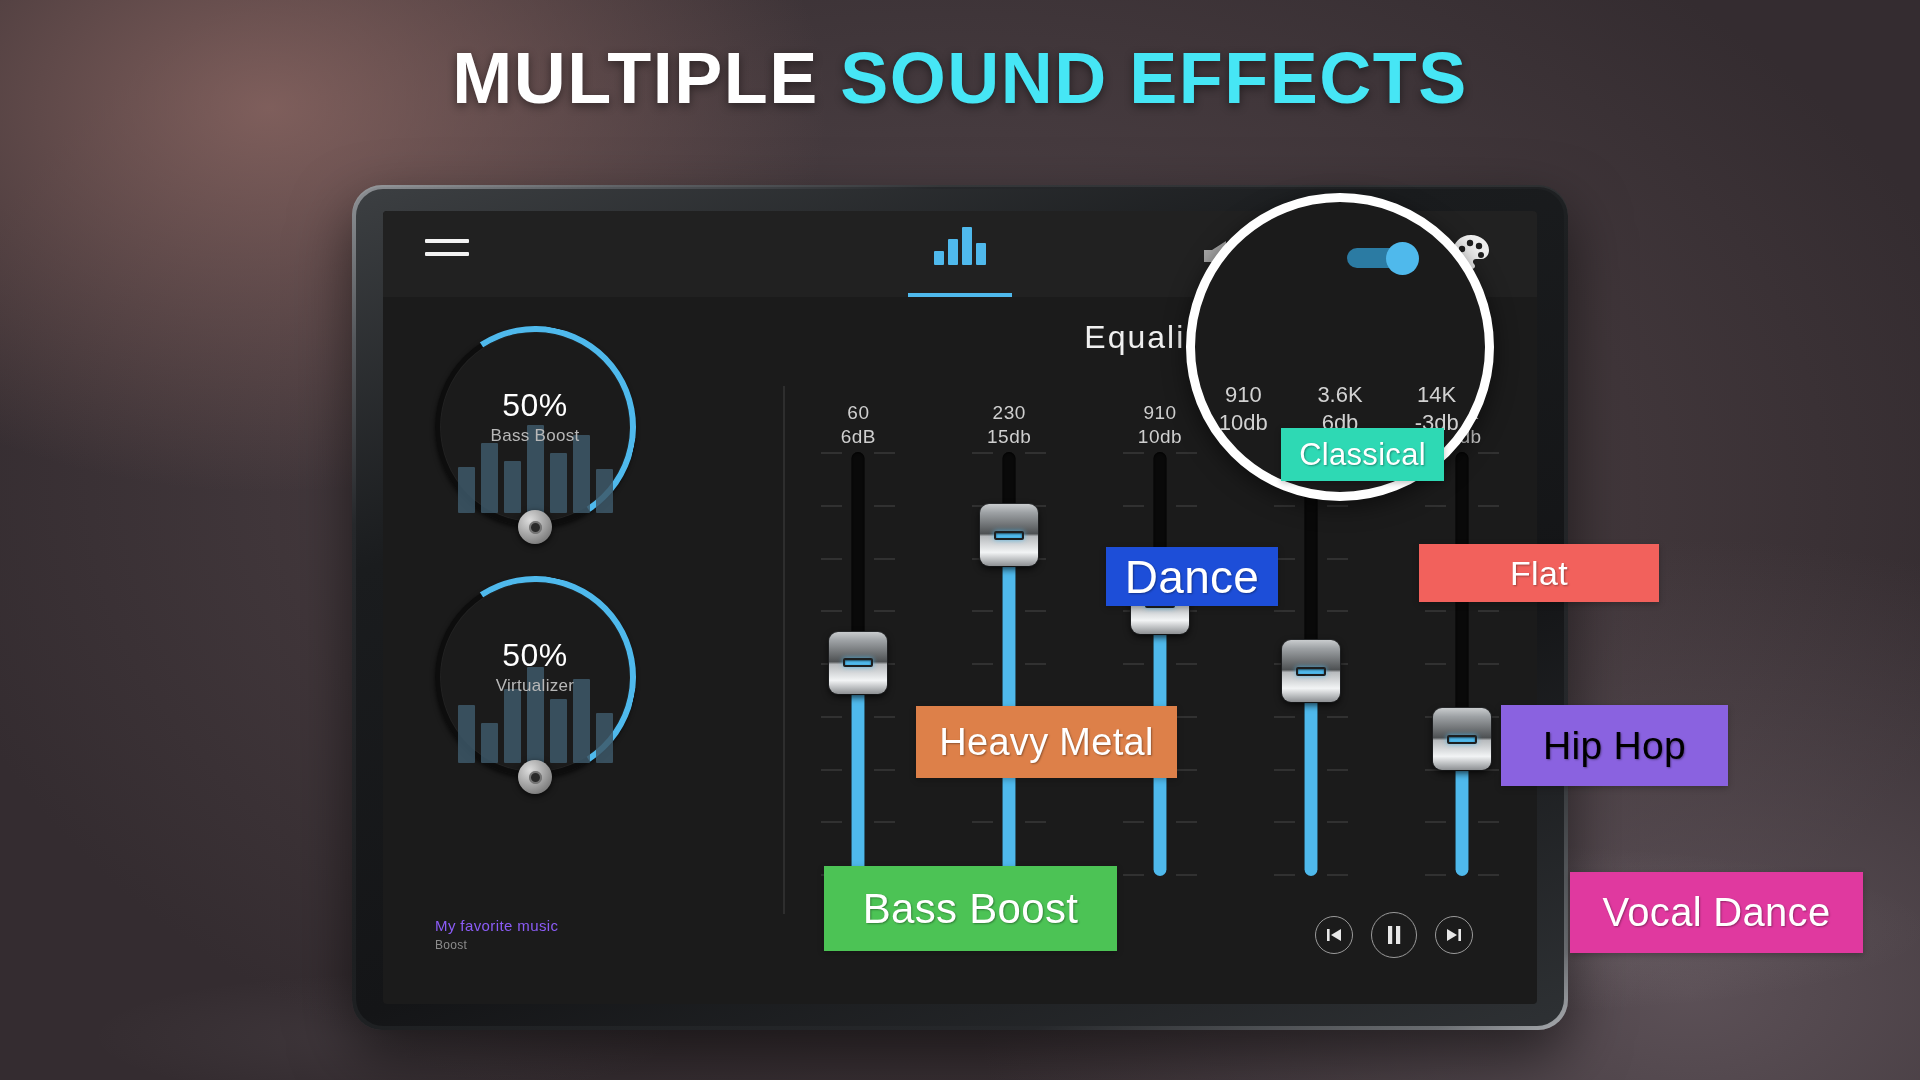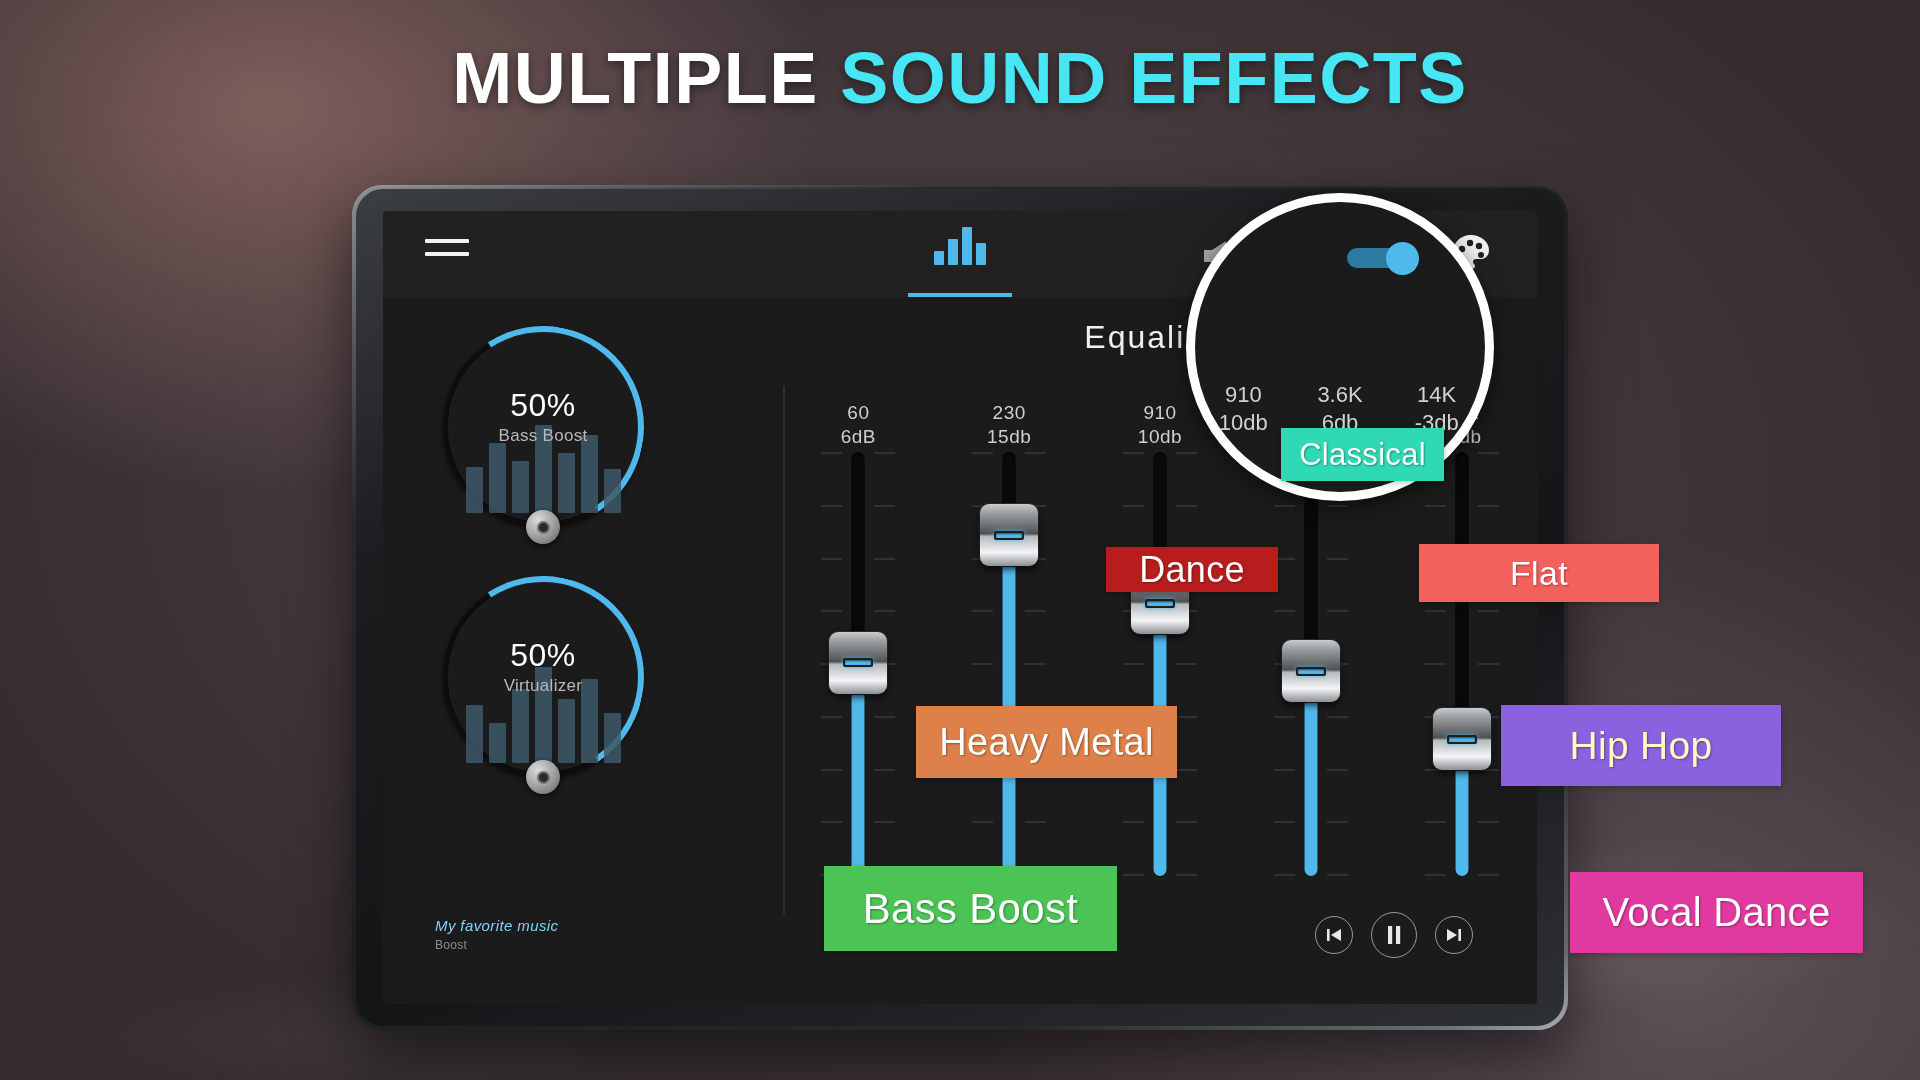--- a/index.html
+++ b/index.html
@@ -109,21 +109,21 @@
   #palette-icon{
     position:absolute; right:46px; top:22px;
     width:40px; height:38px; cursor:pointer;
   }
 
   
   #leftpanel{
     position:absolute; left:0; top:86px; width:400px; bottom:0;
   }
   .knob{
-    position:absolute; left:60px;
+    position:absolute; left:52px;
     width:200px; height:200px;
   }
   .knob .ring{
     position:absolute; inset:0; border-radius:50%;
     border:5px solid #0d0d0d;
     box-shadow:0 2px 5px rgba(0,0,0,.7), 0 0 0 1px rgba(255,255,255,.03) inset;
   }
   .knob .arc{
     position:absolute; inset:-1px; border-radius:50%;
     border:6px solid transparent;
@@ -154,21 +154,21 @@
   }
   .knob .thumb i{
     width:13px; height:13px; border-radius:50%;
     background:#2a2a2a; display:block;
     box-shadow:0 0 0 2px rgba(255,255,255,.35) inset;
   }
 
   #nowplaying{
     position:absolute; left:52px; bottom:52px;
   }
-  #nowplaying .np-title{ font-size:15px; color:#7dd3fc; letter-spacing:.4px;font-style:italic; }
+  #nowplaying .np-title{ font-size:15px; color:#8b5cf6; letter-spacing:.4px; }
   #nowplaying .np-artist{ font-size:12px; color:#8c8c8c; margin-top:4px; letter-spacing:.3px; }
 
   #divider{
     position:absolute; left:400px; top:175px; bottom:90px; width:2px;
     background:#2e2e2e;
   }
 
   
   #eqtitle{
     position:absolute; left:400px; right:0; top:108px;
@@ -559,18 +559,18 @@
       <div class="g">6db</div>
     </div>
     <div class="mb">
       <div class="f">14K</div>
       <div class="g">-3db</div>
     </div>
   </div>
 </div>
 
 <div class="chip" id="chip-classical" style="left: 1281px; top: 428px; width: 163px; height: 53px; font-size: 31px; background: rgb(46, 217, 180); color: rgb(255, 255, 255);">Classical</div>
-<div class="chip" id="chip-dance" style="left: 1106px; top: 547px; width: 172px; height: 45px; font-size: 36px; background: #b91c1c; color: rgb(255, 255, 255);">Dance</div>
+<div class="chip" id="chip-dance" style="left: 1106px; top: 547px; width: 172px; height: 59px; font-size: 46px; background: #1d4ed8; color: rgb(255, 255, 255);">Dance</div>
 <div class="chip" id="chip-flat" style="left: 1419px; top: 544px; width: 240px; height: 58px; font-size: 34px; background: rgb(242, 97, 92); color: rgb(255, 255, 255);">Flat</div>
 <div class="chip" id="chip-heavymetal" style="left: 916px; top: 706px; width: 261px; height: 72px; font-size: 38px; background: rgb(221, 128, 73); color: rgb(255, 255, 255);">Heavy Metal</div>
-<div class="chip" id="chip-hiphop" style="left: 1501px; top: 705px; width: 280px; height: 81px; font-size: 39px; background: rgb(138, 98, 224); color: #fef9c3;">Hip Hop</div>
+<div class="chip" id="chip-hiphop" style="left: 1501px; top: 705px; width: 227px; height: 81px; font-size: 39px; background: rgb(138, 98, 224); color: #000000;">Hip Hop</div>
 <div class="chip" id="chip-bassboost" style="left: 824px; top: 866px; width: 293px; height: 85px; font-size: 42px; background: rgb(76, 195, 85); color: rgb(255, 255, 255);">Bass Boost</div>
 <div class="chip" id="chip-vocalboost" style="left: 1570px; top: 872px; width: 293px; height: 81px; font-size: 40px; background: rgb(224, 57, 159); color: rgb(255, 255, 255);">Vocal Dance</div>
 
 </body></html>

